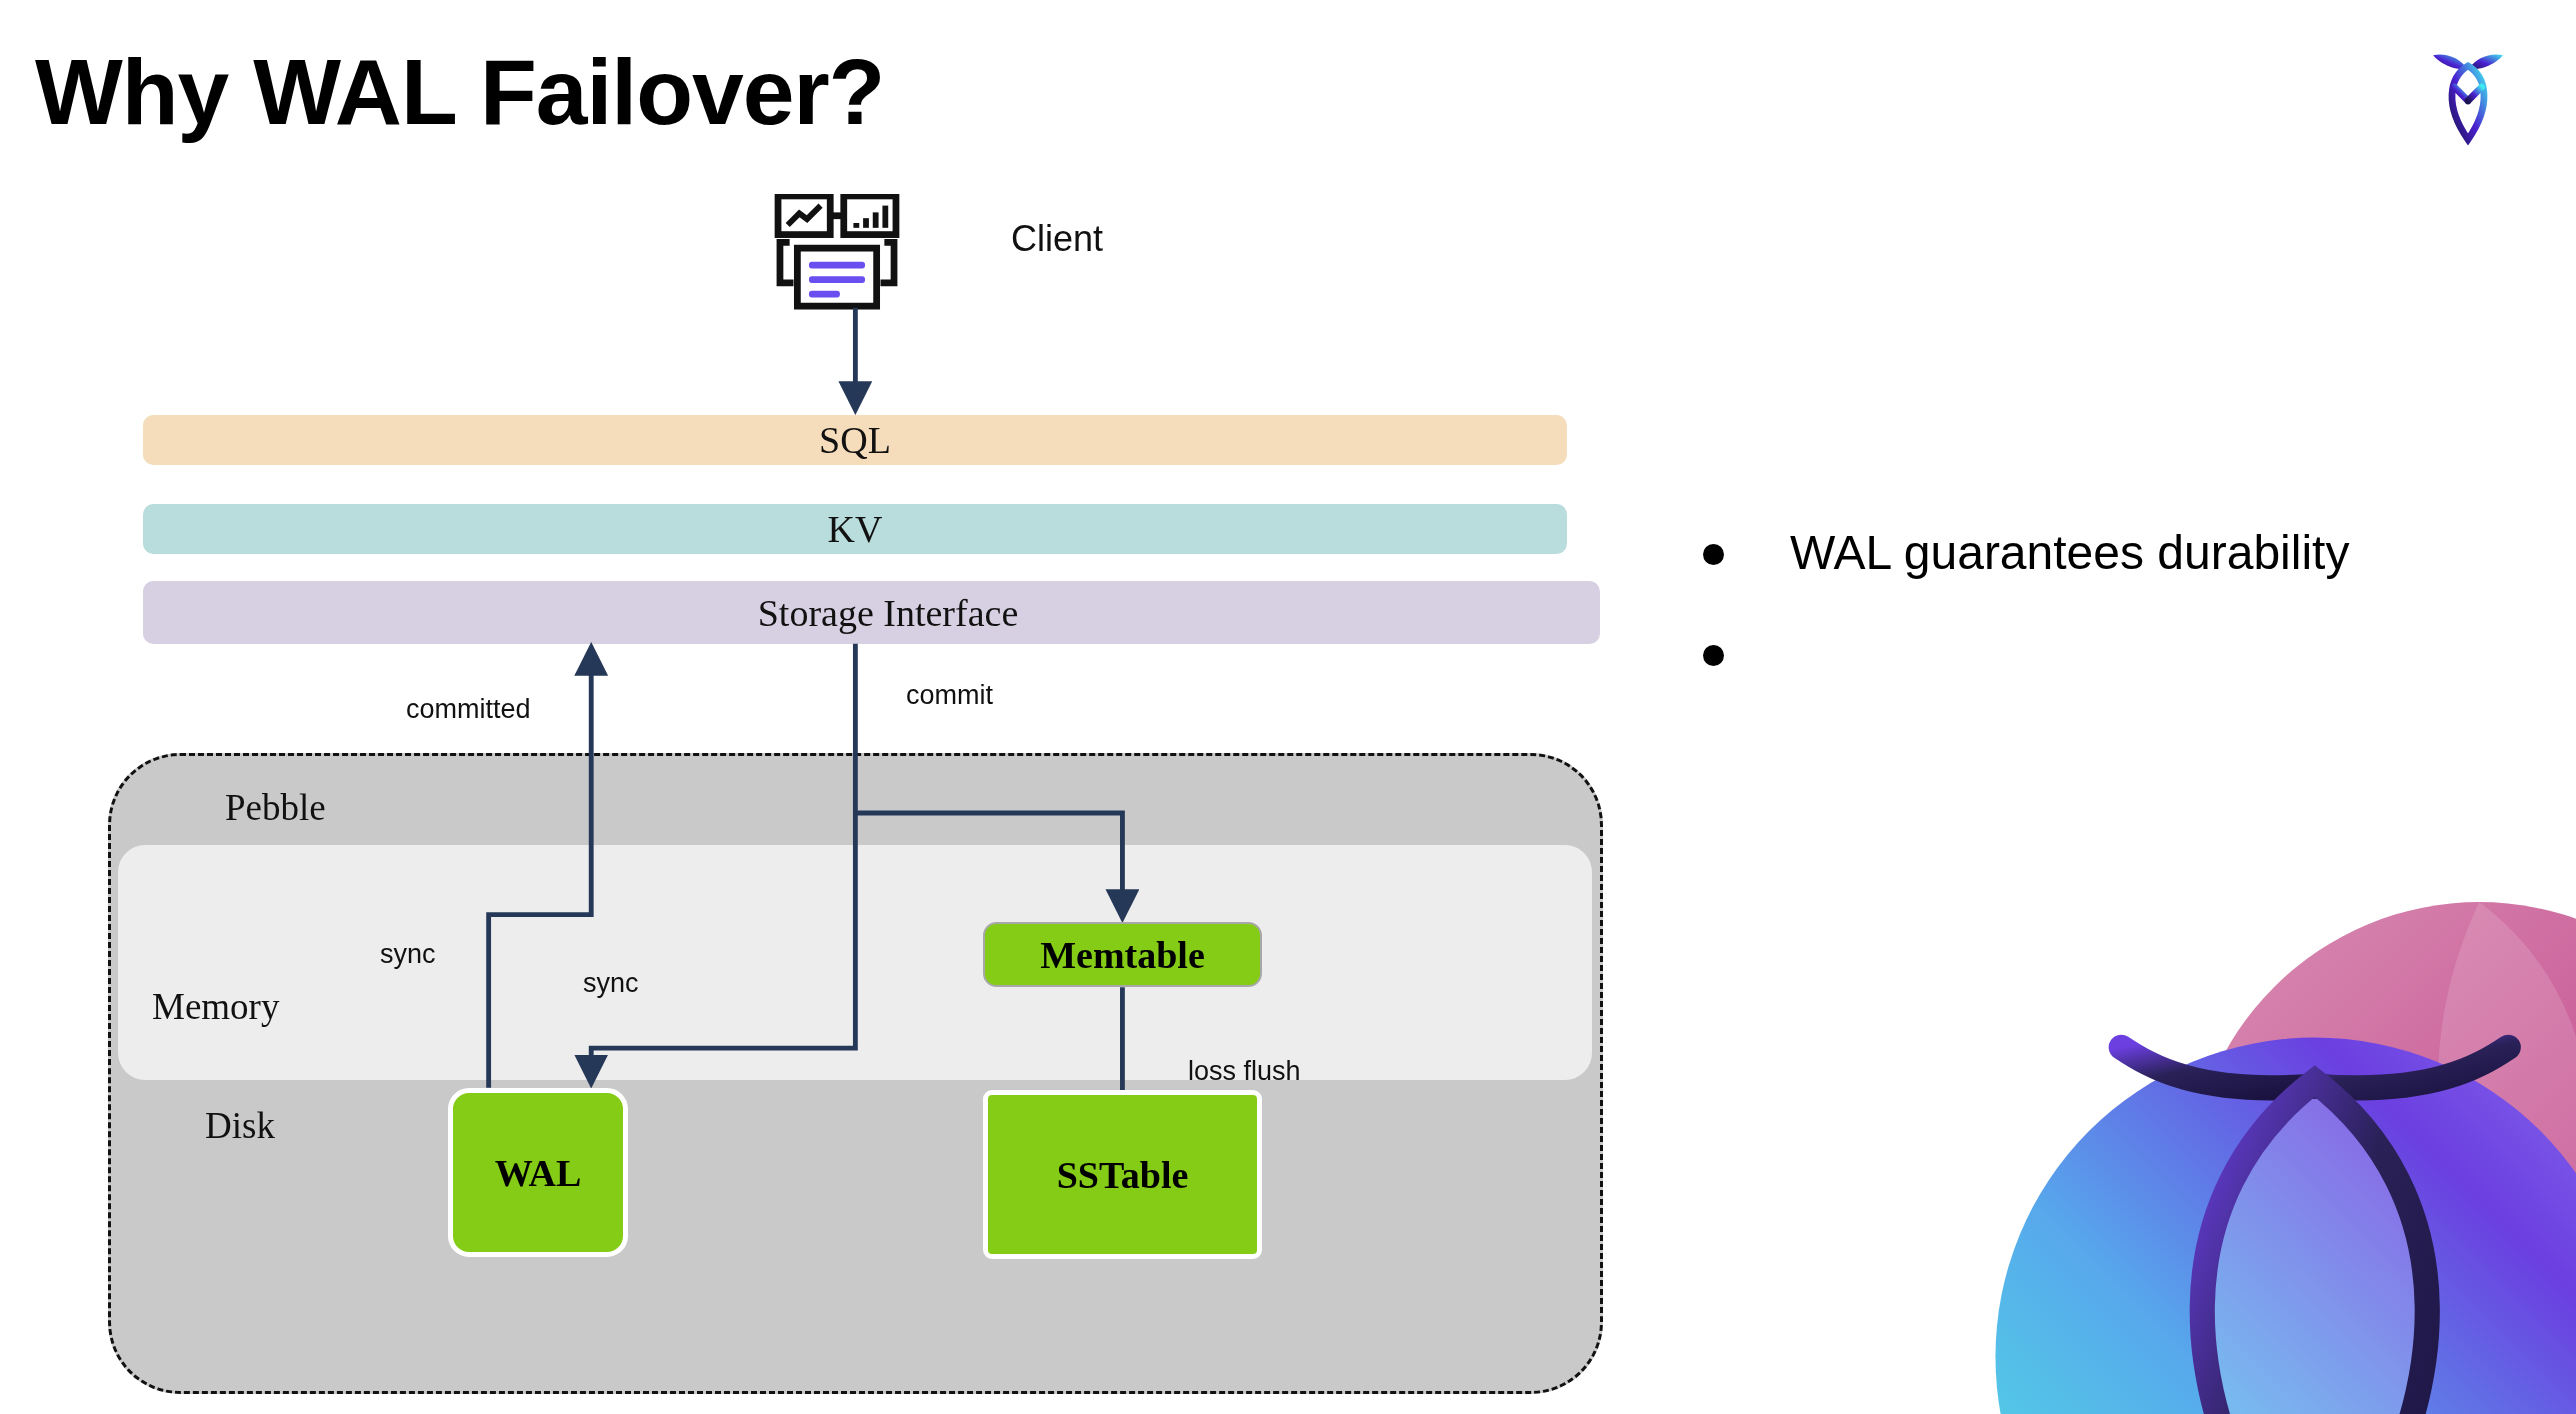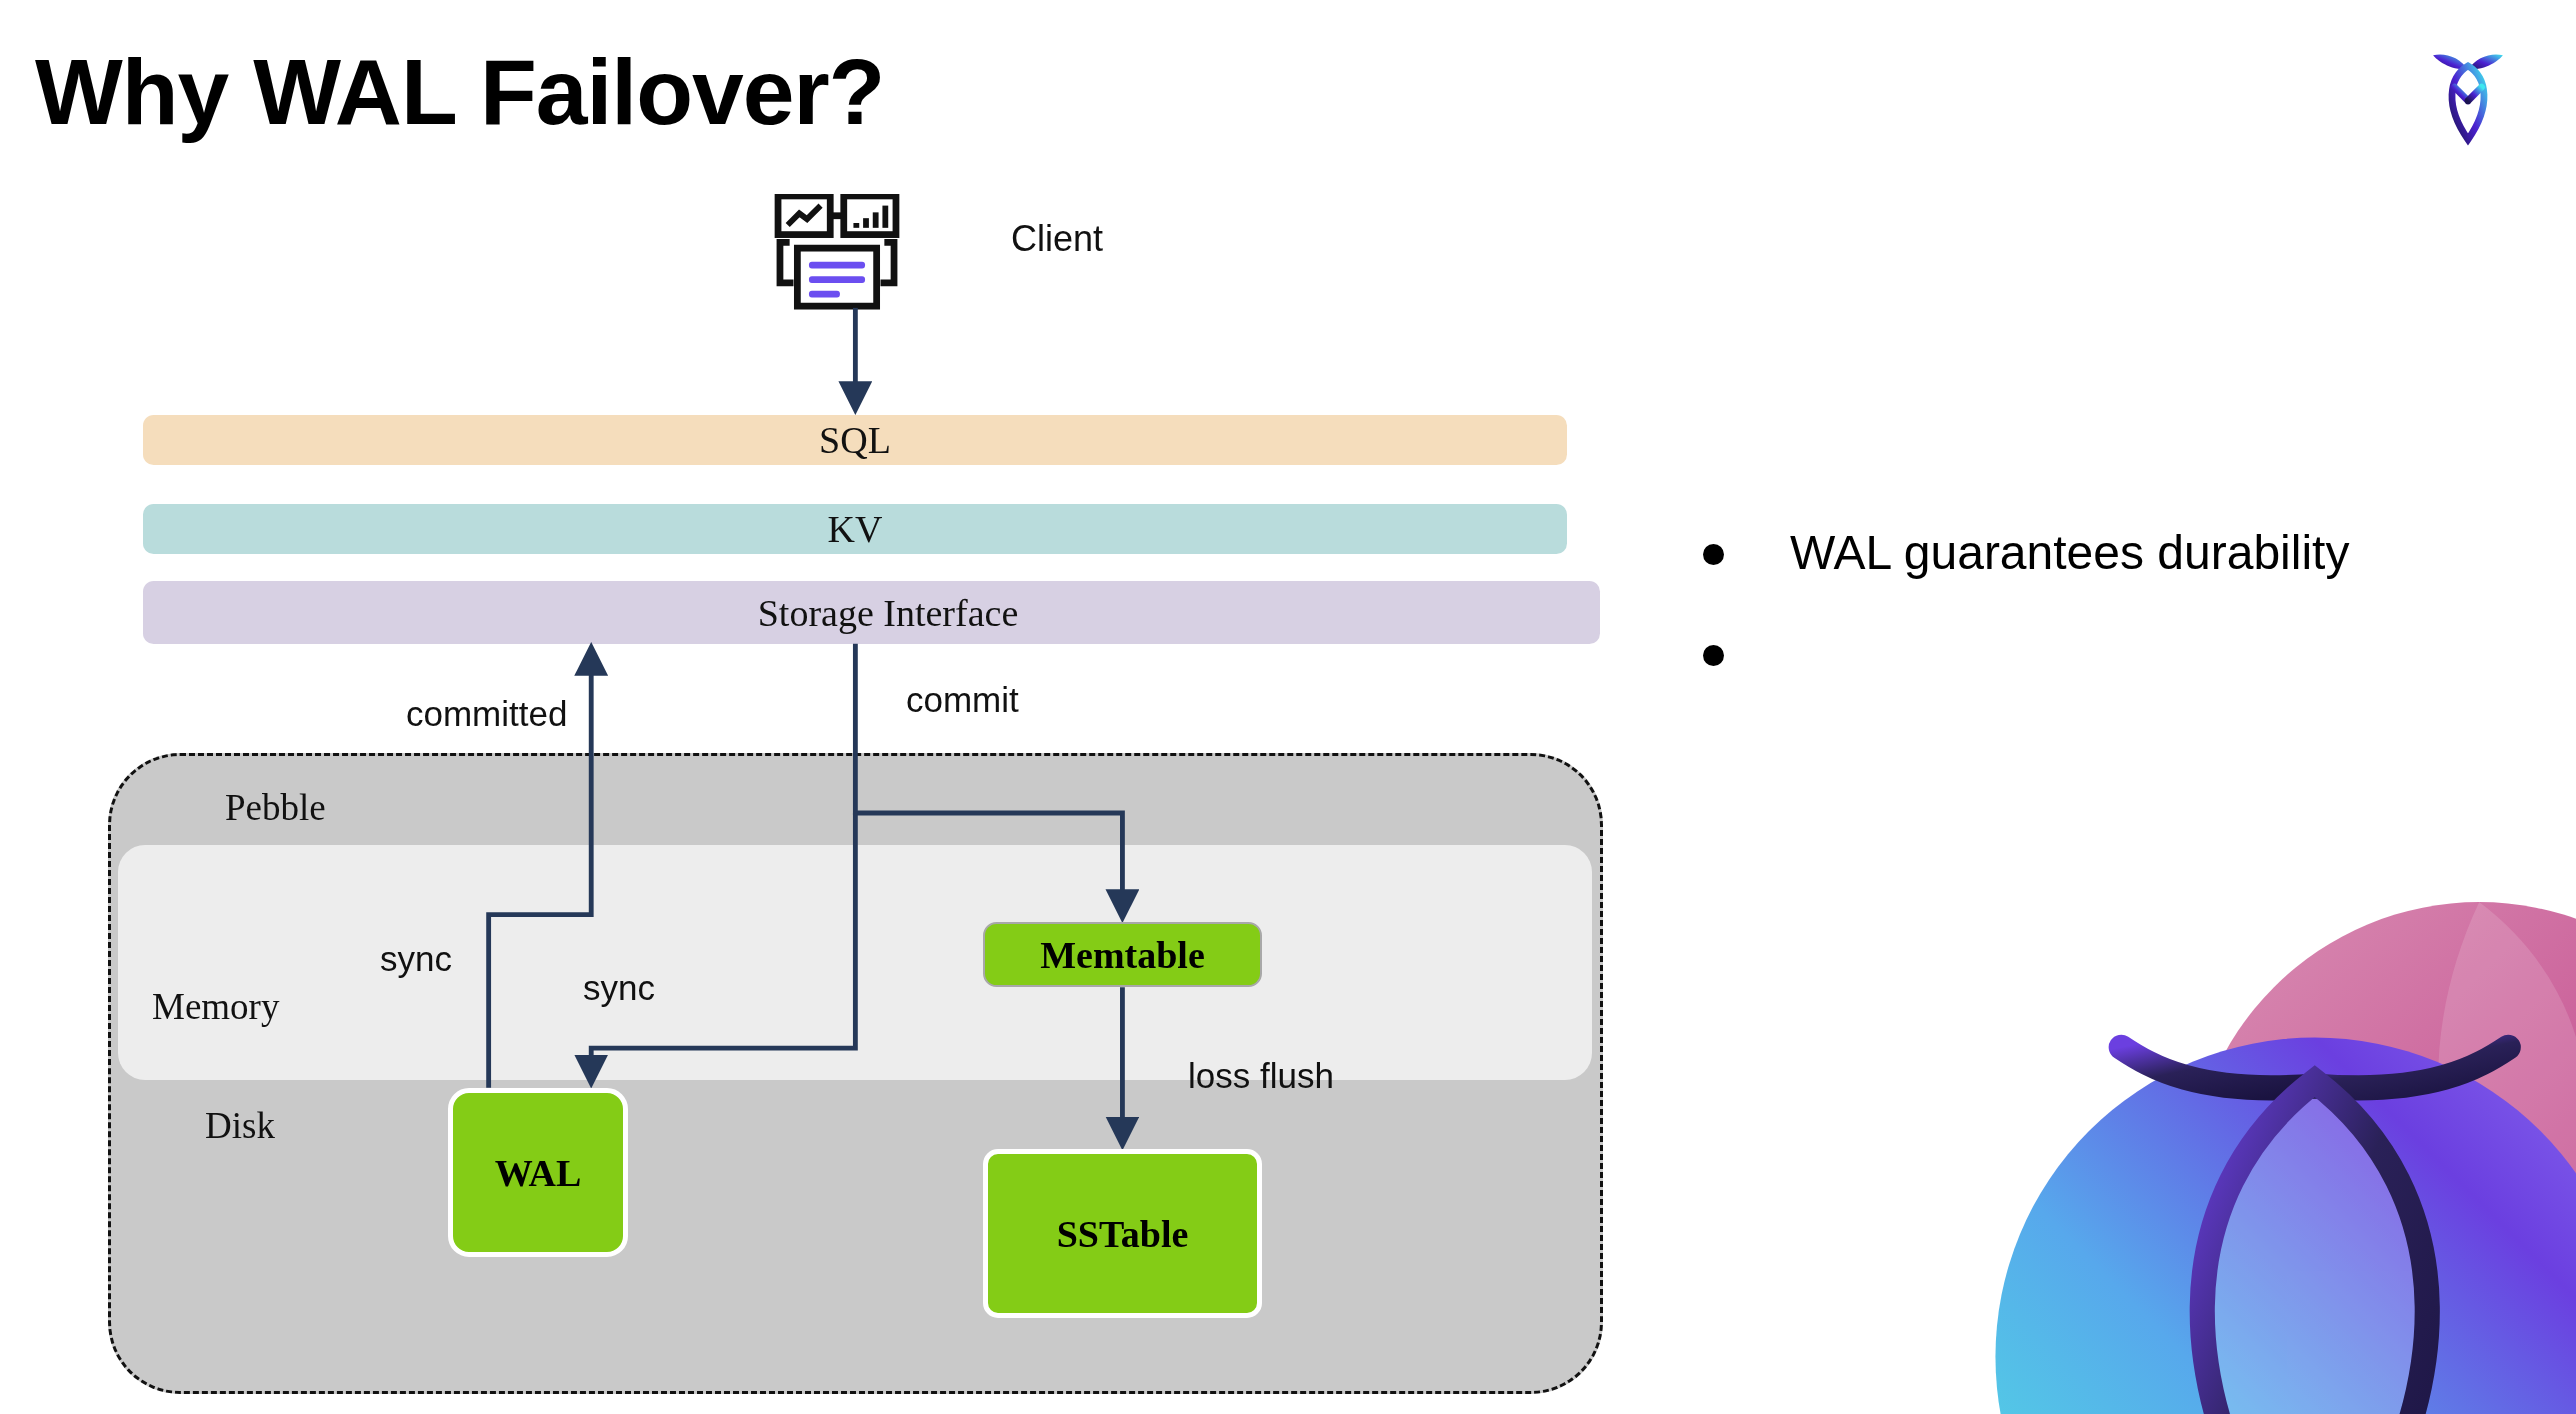--- a/index.html
+++ b/index.html
@@ -167,32 +167,32 @@
   #node-wal {
     left: 448px;
     top: 1088px;
     width: 180px;
     height: 169px;
     border: 5.8px solid #ffffff;
     border-radius: 21px;
   }
   #node-sstable {
     left: 983px;
-    top: 1149px;
+    top: 1090px;
     width: 279px;
     height: 169px;
     border: 5.8px solid #ffffff;
-    border-radius: 15px;
+    border-radius: 9px;
   }
 
   
   .edge-label {
     position: absolute;
     font-family: "Liberation Sans", sans-serif;
-    font-size: 35px;
+    font-size: 27px;
     color: #111111;
     white-space: nowrap;
   }
   #label-committed { left: 406px; top: 694px; }
   #label-commit    { left: 906px; top: 680px; }
   #label-sync-1    { left: 380px; top: 939px; }
   #label-sync-2    { left: 583px; top: 968px; }
   #label-async     { left: 1188px; top: 1056px; }
 
   

